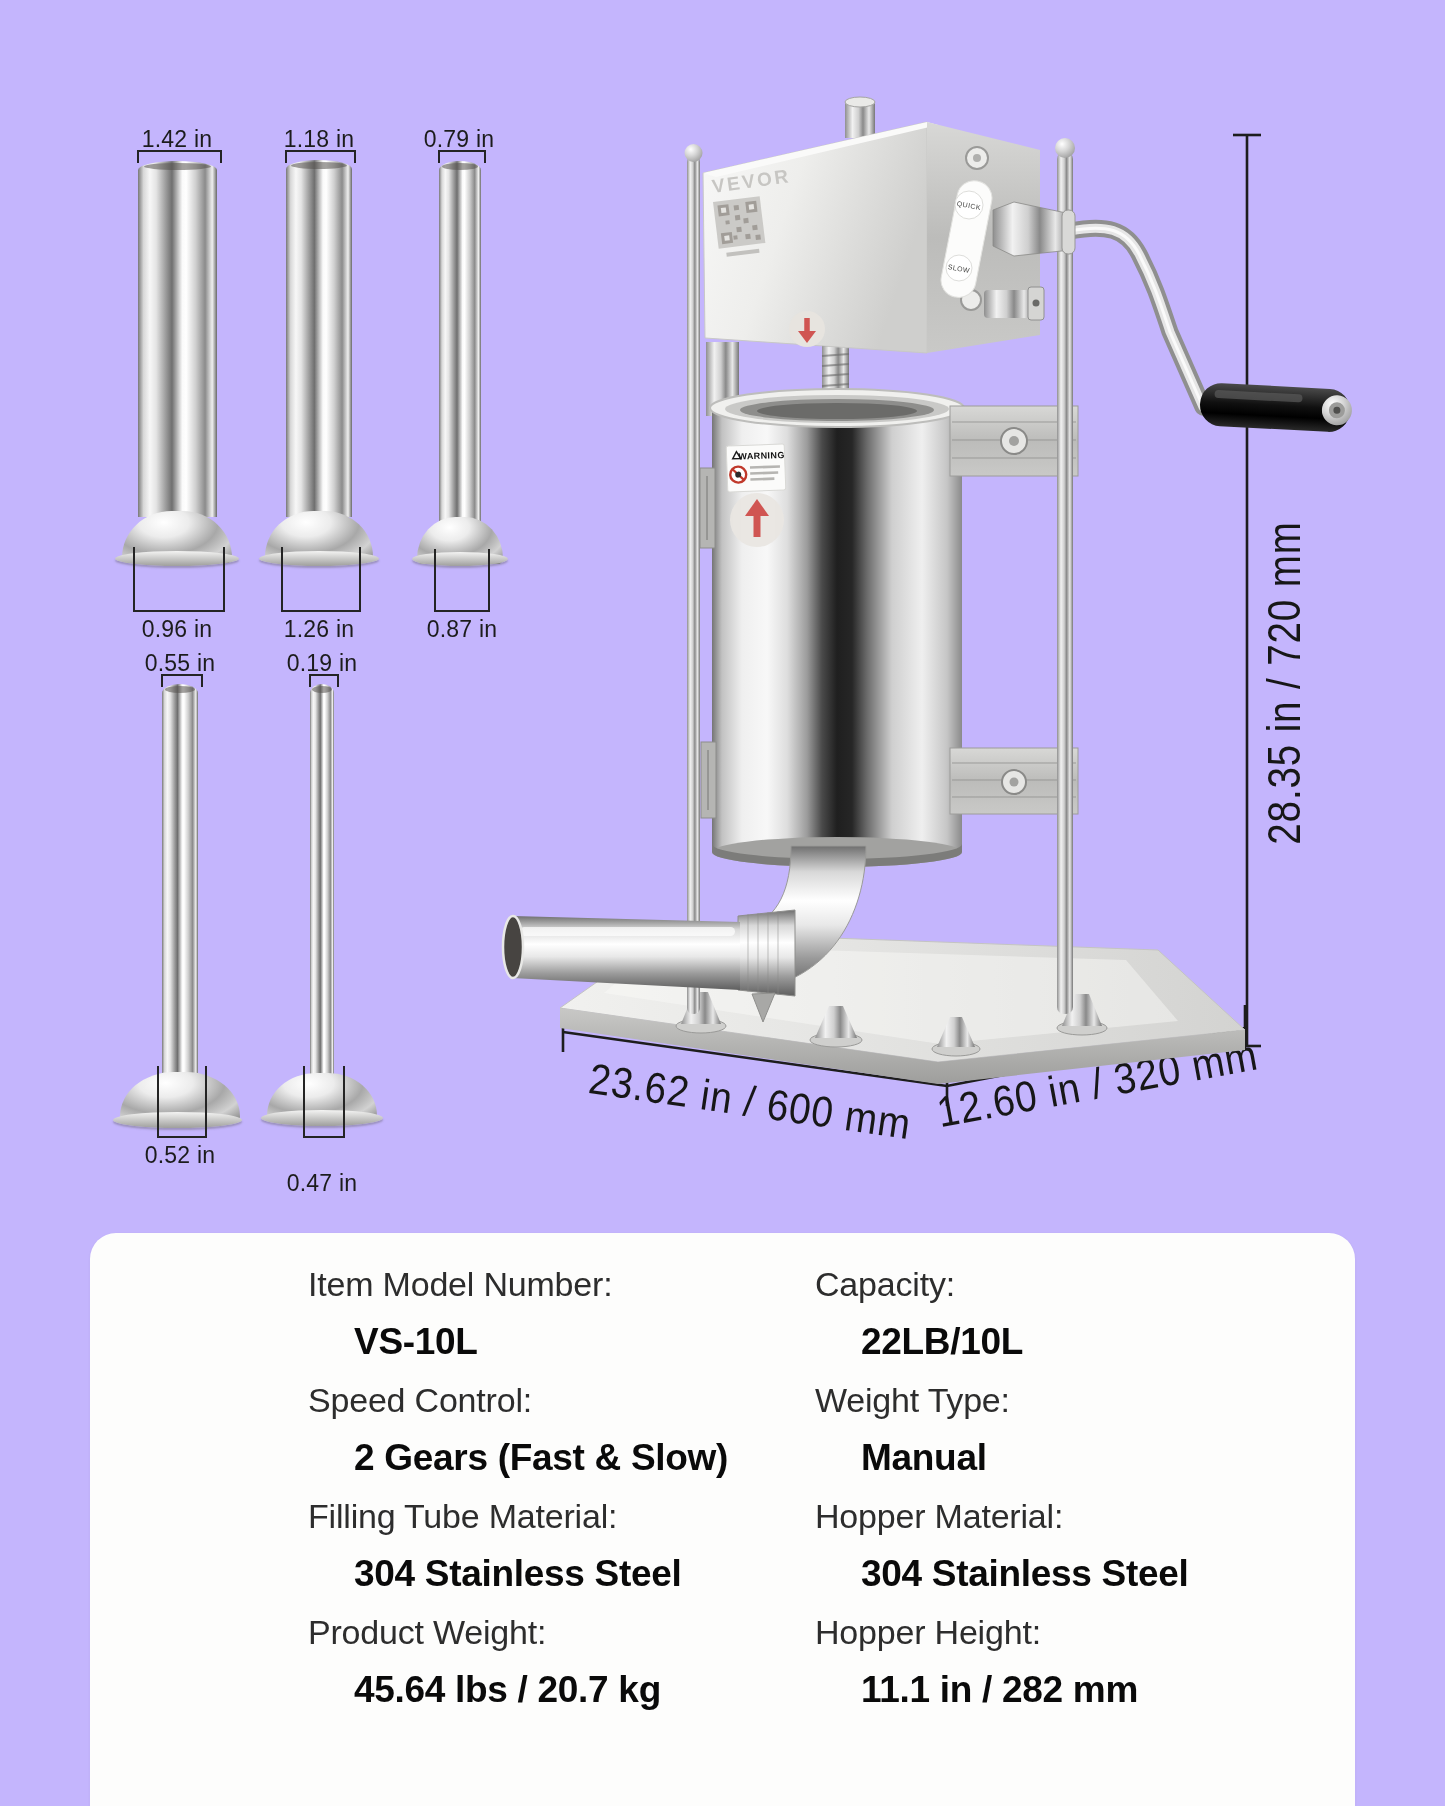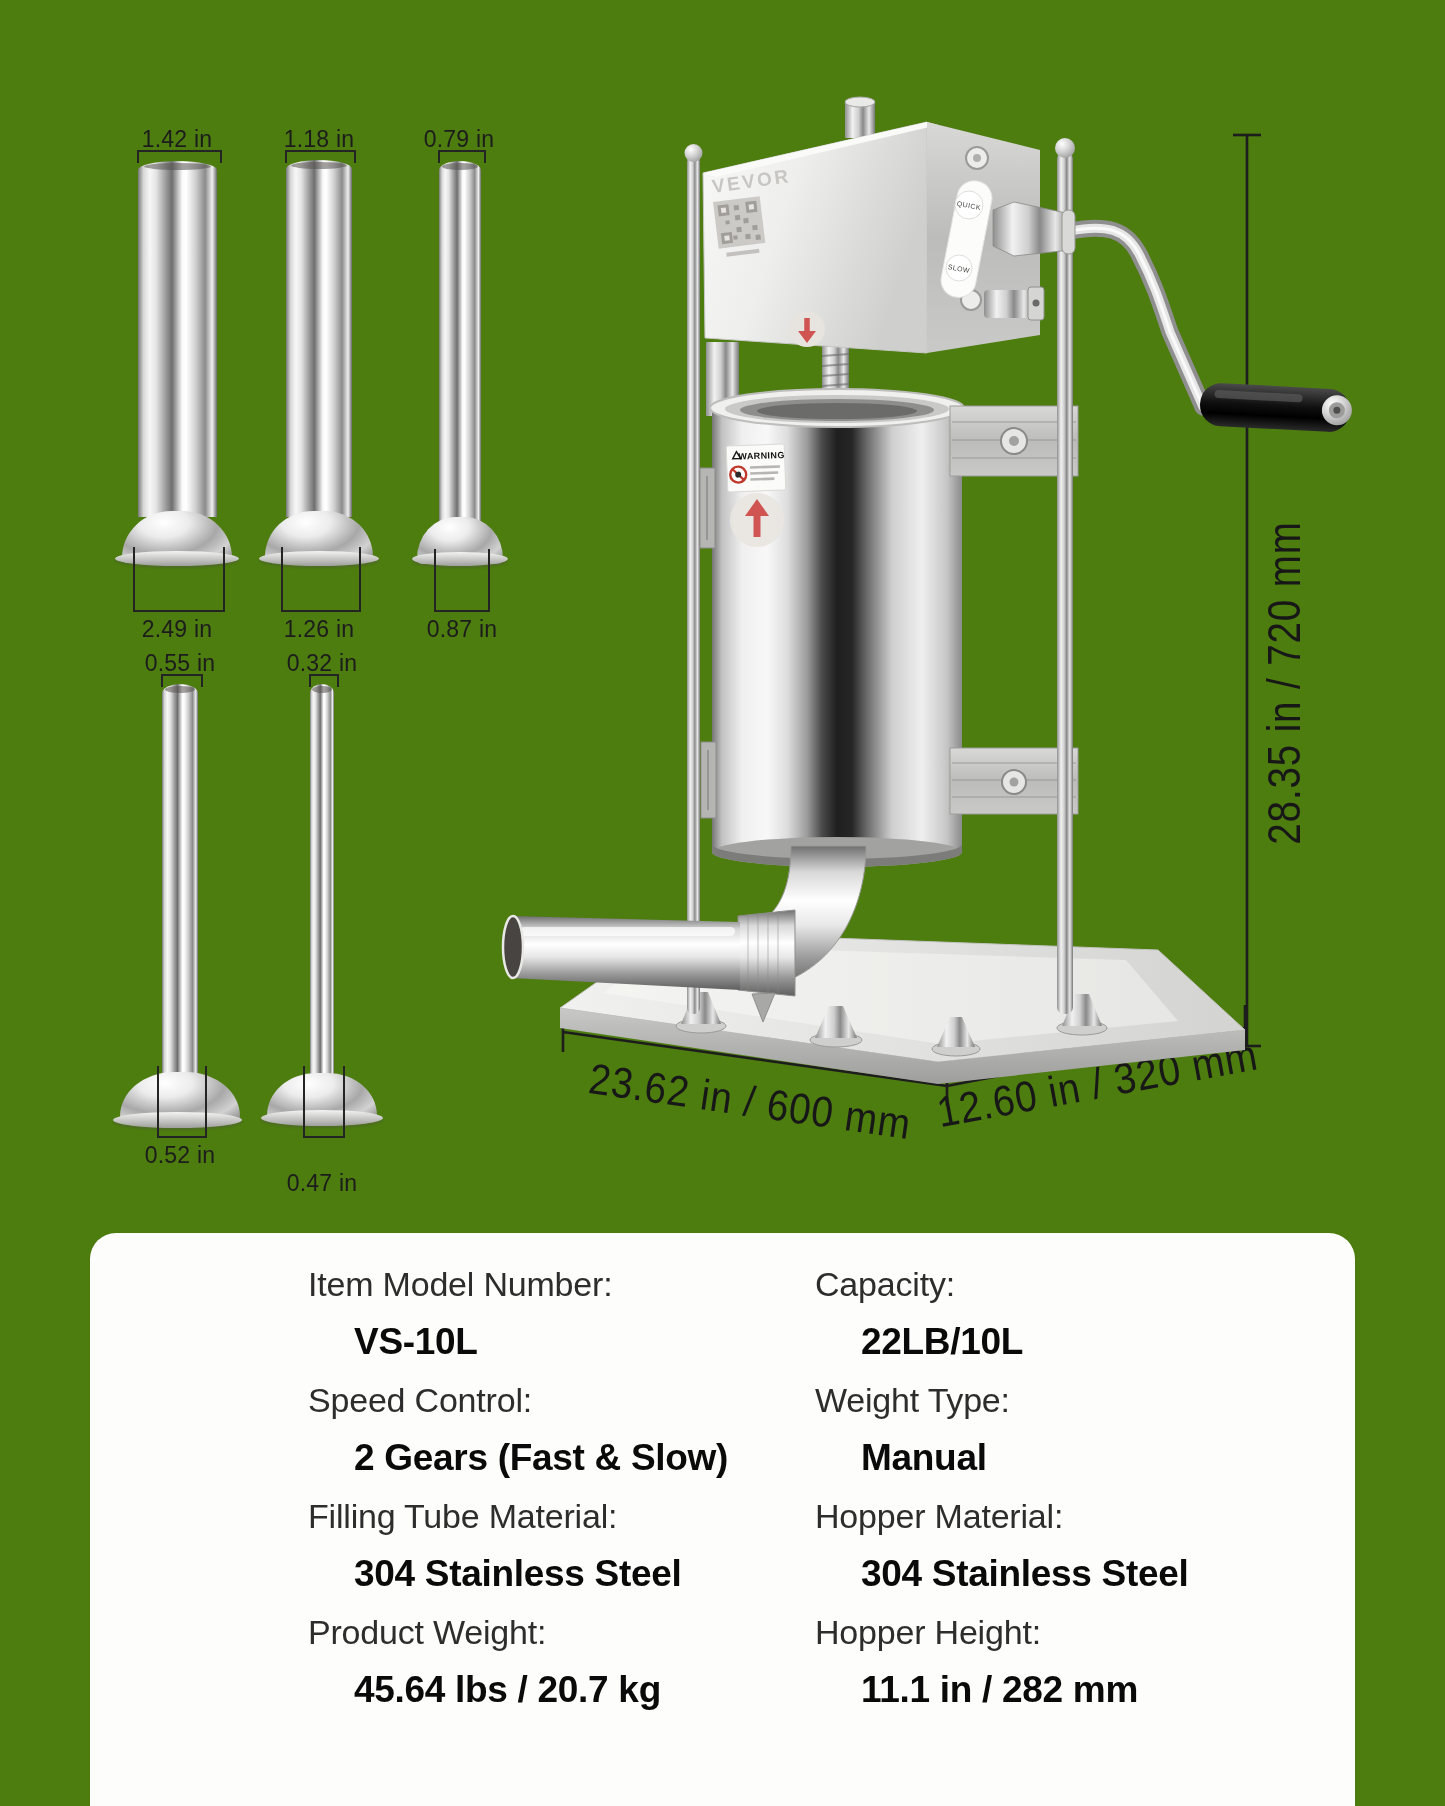--- a/index.html
+++ b/index.html
@@ -1,18 +1,18 @@
 <!DOCTYPE html>
 <html><head>
 <meta charset="utf-8">
 <style>
   html,body{margin:0;padding:0;}
   .stage{
     position:relative;width:1445px;height:1806px;overflow:hidden;
-    background:#4d7c0f;
+    background:#c4b5fd;
     font-family:"Liberation Sans",sans-serif;
   }
   
   .abs{position:absolute;}
   .tlabel{
     position:absolute;width:130px;text-align:center;
     font-size:23px;font-weight:500;color:#1c1c1c;letter-spacing:.2px;
   }
   .brk-top{position:absolute;height:11px;border:2px solid #242424;border-bottom:none;}
   .brk-bot{position:absolute;border:2px solid #242424;border-top:none;}
@@ -94,21 +94,21 @@
 
 <div class="stage">
 
   <div>
     <div class="tlabel" id="t1-lt">1.42 in</div>
     <div class="brk-top abs" id="t1-bt"></div>
     <div class="tbody" id="t1-bd"></div>
     <div class="tdome" id="t1-dm"></div>
     <div class="tflange" id="t1-fl"></div>
     <div class="brk-bot abs" id="t1-bb"></div>
-    <div class="tlabel" id="t1-lb">2.49 in</div>
+    <div class="tlabel" id="t1-lb">0.96 in</div>
   </div>
 
   <div>
     <div class="tlabel" id="t2-lt">1.18 in</div>
     <div class="brk-top abs" id="t2-bt"></div>
     <div class="tbody" id="t2-bd"></div>
     <div class="tdome" id="t2-dm"></div>
     <div class="tflange" id="t2-fl"></div>
     <div class="brk-bot abs" id="t2-bb"></div>
     <div class="tlabel" id="t2-lb">1.26 in</div>
@@ -128,21 +128,21 @@
     <div class="tlabel" id="t4-lt">0.55 in</div>
     <div class="brk-top abs" id="t4-bt"></div>
     <div class="tbody" id="t4-bd"></div>
     <div class="tdome" id="t4-dm"></div>
     <div class="tflange" id="t4-fl"></div>
     <div class="brk-bot abs" id="t4-bb"></div>
     <div class="tlabel" id="t4-lb">0.52 in</div>
   </div>
 
   <div>
-    <div class="tlabel" id="t5-lt">0.32 in</div>
+    <div class="tlabel" id="t5-lt">0.19 in</div>
     <div class="brk-top abs" id="t5-bt"></div>
     <div class="tbody" id="t5-bd"></div>
     <div class="tdome" id="t5-dm"></div>
     <div class="tflange" id="t5-fl"></div>
     <div class="brk-bot abs" id="t5-bb"></div>
     <div class="tlabel" id="t5-lb">0.47 in</div>
   </div>
 
   <svg id="machine-svg" viewBox="440 80 950 1110">
     <defs>

